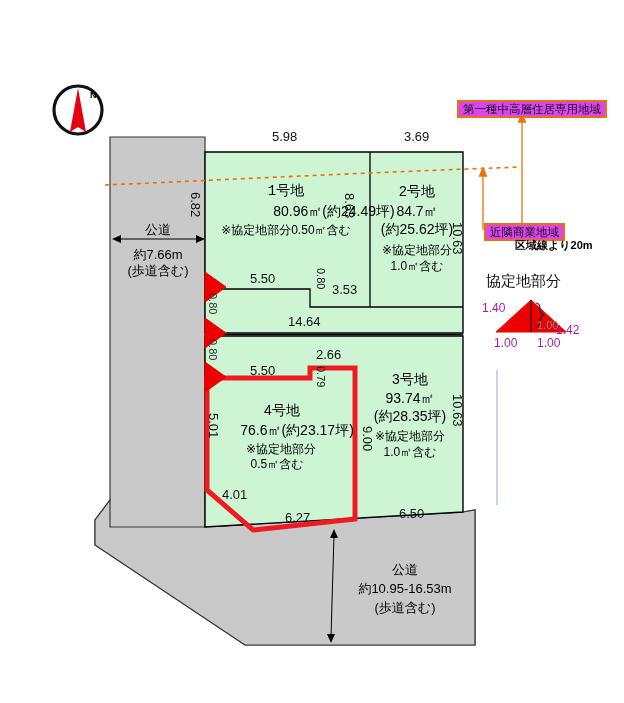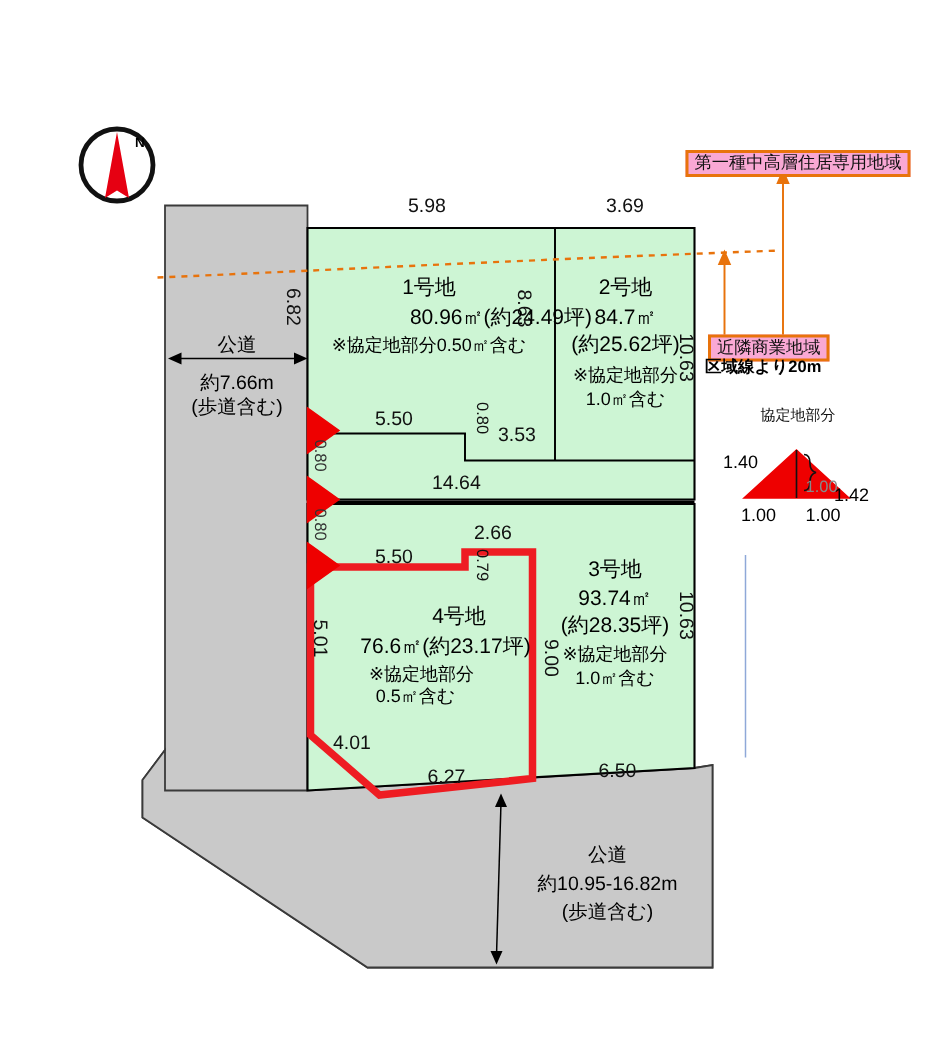--- a/index.html
+++ b/index.html
@@ -11,26 +11,26 @@
   svg.plan{position:absolute;left:0;top:0;width:624px;height:703px;}
   .lbl{position:absolute;white-space:nowrap;line-height:1.18;}
   .dim{font-size:13px;color:#111;}
   .dimv{font-size:13px;color:#111;writing-mode:vertical-rl;text-orientation:mixed;letter-spacing:0px;}
   .dimv.small{font-size:11px;}
   .plotname{font-size:14px;text-align:center;}
   .plotbody{font-size:14px;text-align:center;}
   .plotsub{font-size:12px;text-align:center;}
   .roadtxt{font-size:13px;text-align:center;line-height:1.25;}
   .zonebox{
-    border:2px solid #e8730c;background:#f9a8d4;color:#111;
+    border:2px solid #e8730c;background:#d946ef;color:#111;
     font-size:11.5px;padding:1px 4px;letter-spacing:0px;
   }
-  .zonenote{font-size:11px;font-weight:bold;}
-  .legendtitle{font-size:10px;color:#111;text-align:center;}
-  .legdim{font-size:12px;color:#000000;}
+  .zonenote{font-size:11px;font-weight:bold;margin-left:45px;}
+  .legendtitle{font-size:15px;color:#111;}
+  .legdim{font-size:12px;color:#a21caf;}
   .legdim.gray{color:#888;font-size:11px;}
   .compass-n{position:absolute;font-size:9px;font-weight:bold;}
 </style>
 </head>
 <body>
 
 <div id="stage">
 
   <svg class="plan" viewBox="0 0 624 703">
 
@@ -99,21 +99,21 @@
   <div class="lbl dim" style="left:272px;top:129px;">5.98</div>
   <div class="lbl dim" style="left:404px;top:129px;">3.69</div>
 
   <div class="lbl dimv" style="left:188px;top:192px;">6.82</div>
 
   <div class="lbl dimv" style="left:342px;top:193px;">8.63</div>
 
   <div class="lbl dimv" style="left:450px;top:222px;">10.63</div>
   <div class="lbl dimv" style="left:450px;top:394px;">10.63</div>
 
-  <div class="lbl plotname" style="left:211px;top:183px;width:150px;">1号地</div>
+  <div class="lbl plotname" style="left:211px;top:183px;width:150px;font-family:Liberation Mono, monospace;">1号地</div>
   <div class="lbl plotbody" style="left:207px;top:203px;width:158px;padding-left:48px;">80.96㎡(約24.49坪)</div>
   <div class="lbl plotsub" style="left:207px;top:223px;width:158px;">※協定地部分0.50㎡含む</div>
 
   <div class="lbl plotname" style="left:373px;top:183px;width:88px;">2号地</div>
   <div class="lbl plotbody" style="left:373px;top:203px;width:88px;">84.7㎡</div>
   <div class="lbl plotbody" style="left:371px;top:221px;width:92px;">(約25.62坪)</div>
   <div class="lbl plotsub" style="left:373px;top:243px;width:88px;">※協定地部分</div>
   <div class="lbl plotsub" style="left:373px;top:259px;width:88px;">1.0㎡含む</div>
 
   <div class="lbl dim" style="left:250px;top:271px;">5.50</div>
@@ -125,46 +125,46 @@
   <div class="lbl dimv small" style="left:206px;top:293px;color:#333;">0.80</div>
   <div class="lbl dimv small" style="left:206px;top:339px;color:#333;">0.80</div>
 
   <div class="lbl dim" style="left:316px;top:347px;">2.66</div>
   <div class="lbl dimv small" style="left:314px;top:366px;">0.79</div>
   <div class="lbl dim" style="left:250px;top:363px;">5.50</div>
   <div class="lbl dimv" style="left:206px;top:413px;">5.01</div>
   <div class="lbl dim" style="left:222px;top:487px;">4.01</div>
   <div class="lbl dim" style="left:285px;top:510px;text-align:center;">6.27</div>
 
-  <div class="lbl plotname" style="left:210px;top:402px;width:144px;padding-left:24px;">4号地</div>
+  <div class="lbl plotname" style="left:210px;top:402px;width:144px;">4号地</div>
   <div class="lbl plotbody" style="left:206px;top:422px;width:150px;padding-left:16px;">76.6㎡(約23.17坪)</div>
   <div class="lbl plotsub" style="left:206px;top:442px;width:150px;">※協定地部分</div>
   <div class="lbl plotsub" style="left:206px;top:457px;width:142px;">0.5㎡含む</div>
 
   <div class="lbl plotname" style="left:360px;top:371px;width:100px;">3号地</div>
   <div class="lbl plotbody" style="left:358px;top:390px;width:104px;">93.74㎡</div>
   <div class="lbl plotbody" style="left:358px;top:408px;width:104px;">(約28.35坪)</div>
   <div class="lbl plotsub" style="left:358px;top:429px;width:104px;">※協定地部分</div>
   <div class="lbl plotsub" style="left:358px;top:445px;width:104px;">1.0㎡含む</div>
 
   <div class="lbl dimv" style="left:360px;top:426px;">9.00</div>
   <div class="lbl dim" style="left:399px;top:506px;">6.50</div>
 
   <div class="lbl roadtxt" style="left:113px;top:222px;width:90px;">公道</div>
   <div class="lbl roadtxt" style="left:113px;top:247px;width:90px;">約7.66m</div>
   <div class="lbl roadtxt" style="left:113px;top:263px;width:90px;">(歩道含む)</div>
 
   <div class="lbl roadtxt" style="left:340px;top:562px;width:130px;">公道</div>
-  <div class="lbl roadtxt" style="left:335px;top:581px;width:140px;">約10.95-16.82m</div>
+  <div class="lbl roadtxt" style="left:335px;top:581px;width:140px;">約10.95-16.53m</div>
   <div class="lbl roadtxt" style="left:340px;top:600px;width:130px;">(歩道含む)</div>
 
   <div class="lbl" style="left:457px;top:99px;">
     <span class="zonebox">第一種中高層住居専用地域</span>
   </div>
-  <div class="lbl" style="left:472px;top:222px;text-align:center;">
+  <div class="lbl" style="left:484px;top:222px;text-align:center;">
     <span class="zonebox">近隣商業地域</span>
   </div>
   <div class="lbl zonenote" style="left:470px;top:239px;">区域線より20m</div>
 
   <div class="lbl legendtitle" style="left:486px;top:272px;width:92px;">協定地部分</div>
   <div class="lbl legdim" style="left:482px;top:301px;">1.40</div>
   <div class="lbl legdim" style="left:556px;top:299px;margin-top:24px;">1.42</div>
   <div class="lbl legdim gray" style="left:537px;top:319px;">1.00</div>
   <div class="lbl legdim" style="left:494px;top:336px;">1.00</div>
   <div class="lbl legdim" style="left:537px;top:336px;">1.00</div>

